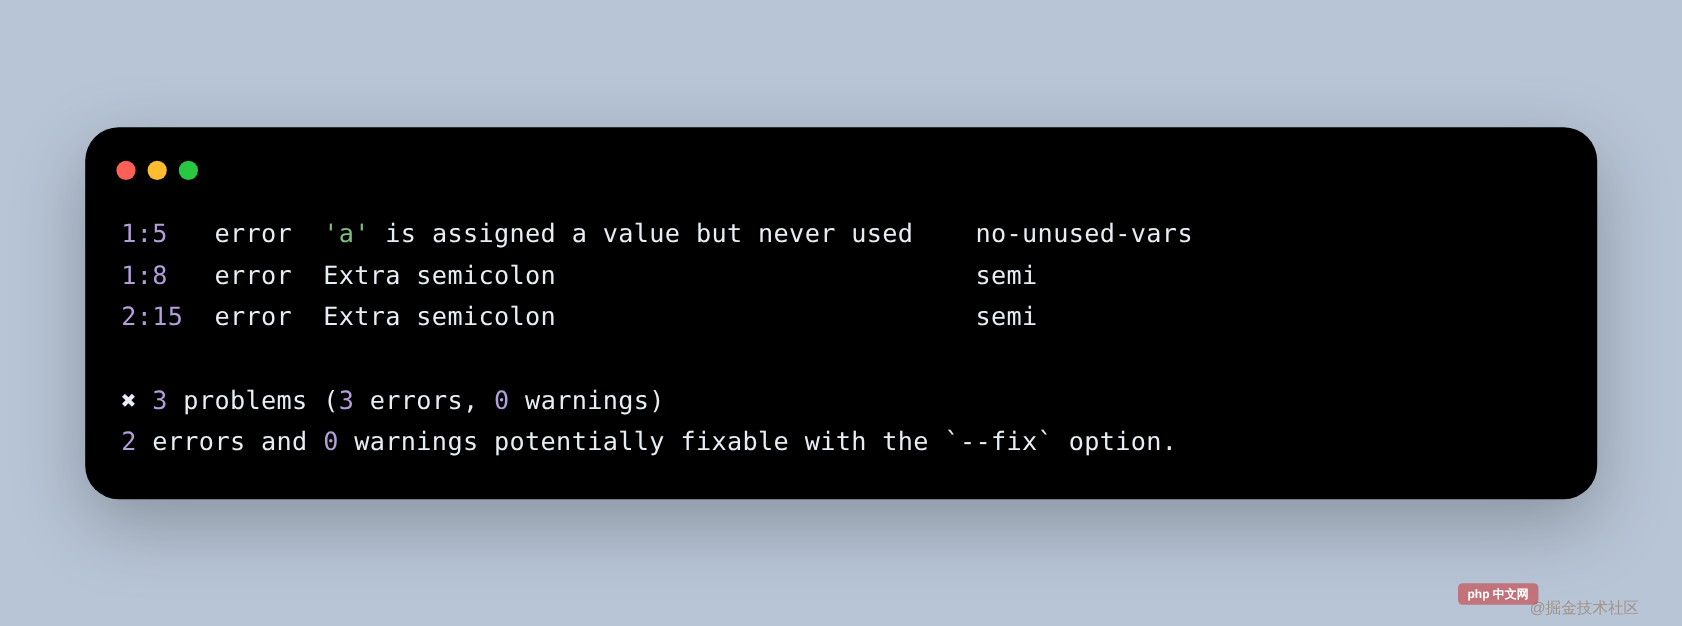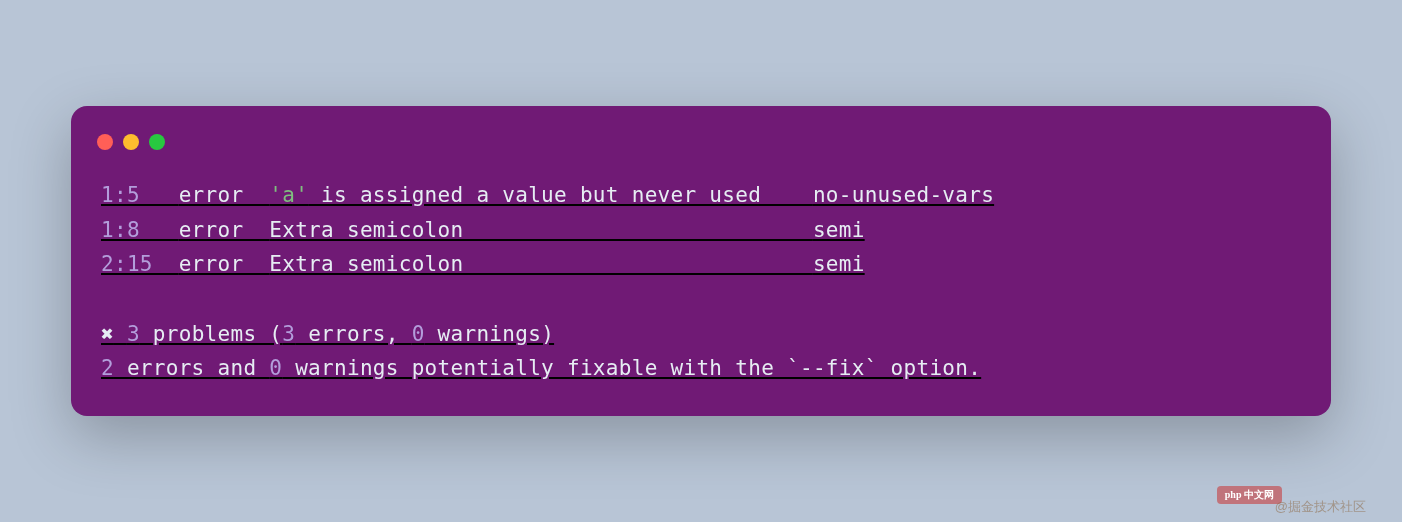--- a/index.html
+++ b/index.html
@@ -7,27 +7,26 @@
       background: #b8c5d6;
       font-family: 'Menlo', 'Monaco', 'Consolas', monospace;
       display: flex;
       align-items: center;
       justify-content: center;
       min-height: 522px;
       padding: 30px;
       position: relative;
     }
     .terminal {
-      background: #701a75;
-      border-radius: 16px;
+      background: #000000;
+      border-radius: 28px;
       width: 100%;
       max-width: 1260px;
       padding: 20px 0 30px 0;
       box-shadow: 0 20px 60px rgba(0,0,0,0.25);
-      text-decoration: underline;
     }
     .titlebar {
       display: flex;
       gap: 10px;
       padding: 8px 26px 28px 26px;
     }
     .dot {
       width: 16px;
       height: 16px;
       border-radius: 50%;
@@ -58,21 +57,21 @@
     }
     .pill {
       position: absolute;
       bottom: 18px;
       right: 120px;
       background: rgba(200, 50, 50, 0.55);
       color: #fff;
       font-size: 10px;
       padding: 2px 8px;
       border-radius: 4px;
-      font-family: Liberation Serif, serif;
+      font-family: Liberation Sans, sans-serif;
       font-weight: 600;
     }
   </style>
 </head>
 <body>
 
 <div class="terminal">
   <div class="titlebar">
     <div class="dot" style="background:#ff5f57"></div>
     <div class="dot" style="background:#febc2e"></div>

